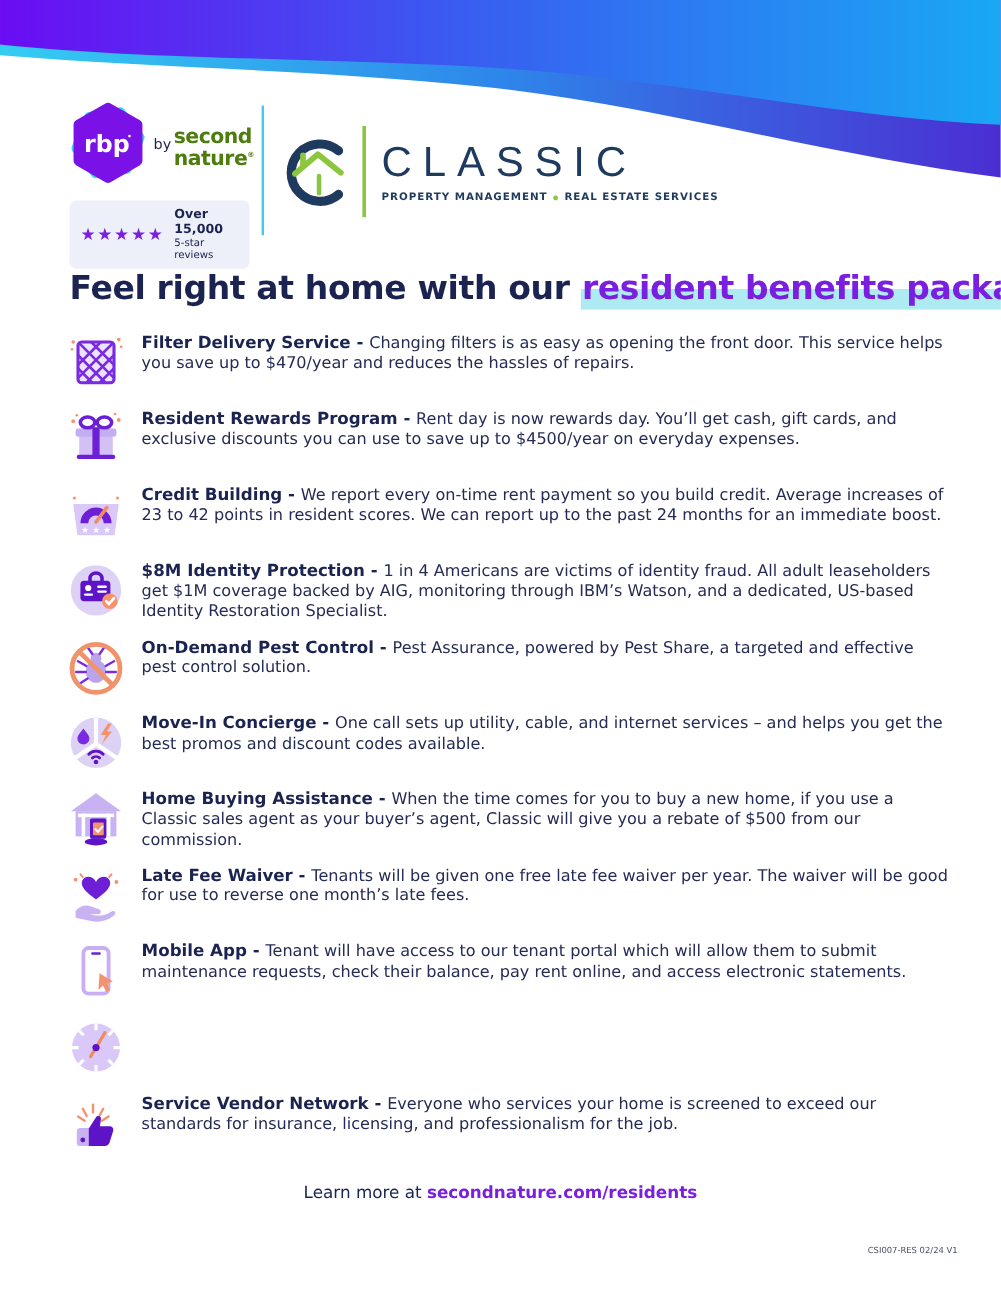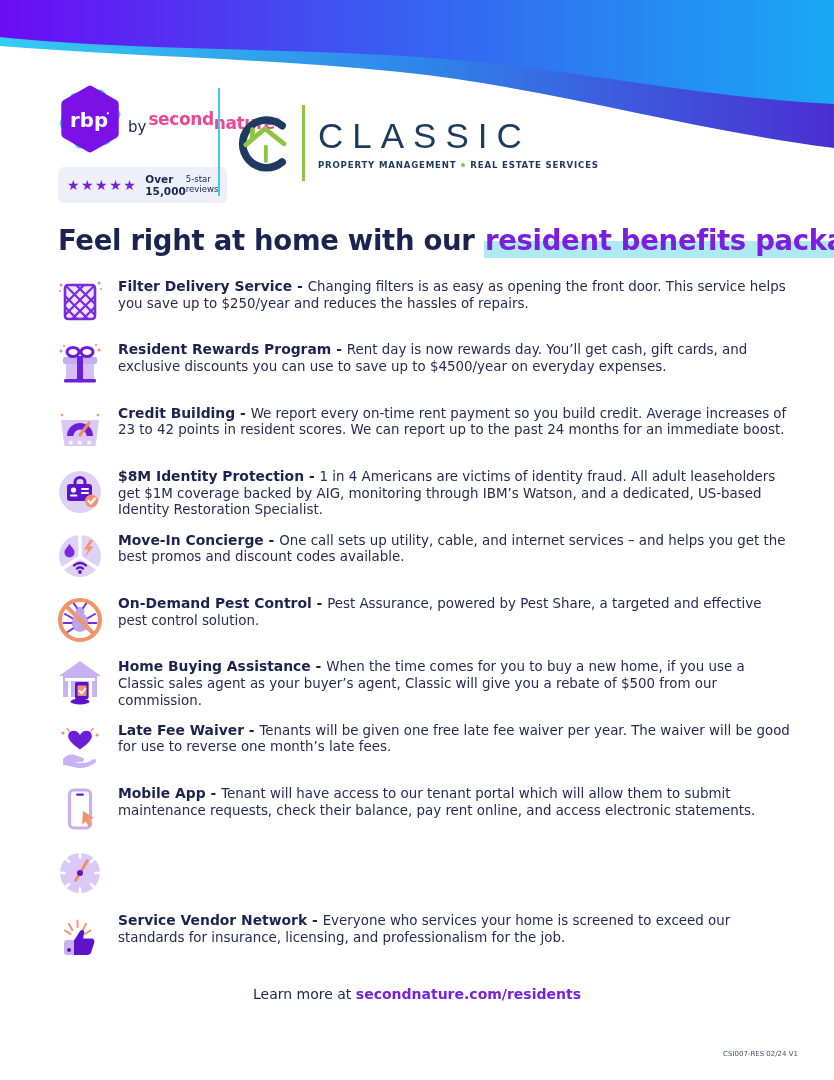--- a/index.html
+++ b/index.html
@@ -7,28 +7,28 @@
     width:834px;height:1080px;position:relative;overflow:hidden;
     background:#ffffff;font-family:"DejaVu Sans","Liberation Sans",sans-serif;
     -webkit-font-smoothing:antialiased;
   }
   .wave-wrap{position:absolute;top:0;left:0;width:834px;height:260px;}
   
   .logos{position:absolute;top:84px;left:58px;display:flex;align-items:flex-start;}
   .rbp-col{width:150px;}
   .rbp-row{display:flex;align-items:center;gap:6px;}
   .byline{display:flex;align-items:flex-start;margin-top:6px;}
-  .byline .by{font-size:15px;color:#1c2350;margin:6px 2px 0 0;}
-  .brand{display:flex;flex-direction:row;font-weight:bold;font-size:17px;
-         line-height:15px;color:#ec4899;letter-spacing:-0.4px;}
+  .byline .by{font-size:12px;color:#1c2350;margin:6px 2px 0 0;}
+  .brand{display:flex;flex-direction:column;font-weight:bold;font-size:17px;
+         line-height:15px;color:#4d7c0f;letter-spacing:-0.4px;}
   .brand sup{font-size:6px;}
   .reviews-badge{margin-top:9px;background:#eef0f9;border-radius:6px;
     padding:6px 9px;display:flex;align-items:center;gap:8px;width:fit-content;}
   .stars{color:#7a1fe0;font-size:14px;letter-spacing:1.5px;line-height:14px;}
-  .reviews-text{display:flex;flex-direction:row;color:#1c2350;}
+  .reviews-text{display:flex;flex-direction:column;color:#1c2350;}
   .reviews-line1{font-size:10.5px;font-weight:600;}
   .reviews-line2{font-size:8.5px;margin-top:1px;}
   .logo-divider{width:2px;height:108px;background:#41c9f0;margin:4px 14px 0 10px;}
   .classic{display:flex;align-items:center;margin-top:14px;}
   .classic-bar{width:3px;height:76px;background:#8cc63f;margin:0 13px 0 10px;}
   .classic-name-col{display:flex;flex-direction:column;}
   .classic-name{font-family:"Liberation Sans",sans-serif;font-size:35px;font-weight:400;
     color:#1e3a5f;letter-spacing:9px;line-height:40px;}
   .classic-tagline{display:flex;align-items:center;gap:5px;margin-top:4px;
     font-size:8.6px;font-weight:700;letter-spacing:0.8px;color:#1e3a5f;}
@@ -42,21 +42,21 @@
   .benefits{position:absolute;top:278px;left:56px;right:44px;}
   .benefit{display:flex;align-items:flex-start;height:48px;margin-bottom:15.4px;}
   .benefit-icon{flex:0 0 48px;width:48px;height:48px;margin-right:14px;}
   .benefit-icon svg{width:48px;height:48px;display:block;}
   .benefit-text{font-size:13.4px;line-height:16.6px;color:#252b55;margin-top:1px;}
   .benefit-title{font-weight:700;font-size:13.9px;color:#1b2450;margin-top:36px;}
   
   .footer{position:absolute;top:986px;left:0;right:0;text-align:center;
     font-size:14px;color:#1b2450;}
   .footer .link{color:#7a1fe0;font-weight:700;}
-  .doc-code{position:absolute;top:1038px;right:36px;font-size:7px;color:#4a4f66;margin-top:12px;}
+  .doc-code{position:absolute;top:1038px;right:36px;font-size:7px;color:#4a4f66;}
 </style>
 </head>
 <body>
 
 <div class="wave-wrap">
   <svg width="834" height="260" viewBox="0 0 834 260">
     <defs>
       <linearGradient id="gradRibbon" x1="0" y1="0" x2="1" y2="0">
         <stop offset="0" stop-color="#34cdf2"></stop>
         <stop offset="0.5" stop-color="#2e86ea"></stop>
@@ -140,21 +140,21 @@
       <path d="M-6,41 L28,7 M5,41 L39,7 M16,41 L50,7 M27,41 L61,7"></path>
       <path d="M-2,7 L32,41 M9,7 L43,41 M20,7 L54,41 M-13,7 L21,41"></path>
     </g>
     <rect x="9" y="7" width="30" height="34" rx="3" fill="none" stroke="#7a2be2" stroke-width="2.6"></rect>
     <circle cx="5" cy="7" r="1.5" fill="#f5926e"></circle>
           <circle cx="43" cy="5" r="1.5" fill="#f5926e"></circle>
     <circle cx="45" cy="11" r="1.1" fill="#f5926e"></circle>
           <circle cx="4" cy="13" r="1.1" fill="#f5926e"></circle>
   </svg>
       </span>
-    <p class="benefit-text" style="margin:0;"><span class="benefit-title">Filter Delivery Service - </span><span>Changing filters is as easy as opening the front door. This service helps you save up to $250/year and reduces the hassles of repairs.</span></p>
+    <p class="benefit-text" style="margin:0;"><span class="benefit-title">Filter Delivery Service - </span><span>Changing filters is as easy as opening the front door. This service helps you save up to $470/year and reduces the hassles of repairs.</span></p>
   </div>
 
   <div class="benefit">
     <span class="benefit-icon">
         <svg viewBox="0 0 48 48">
     <rect x="10" y="22" width="28" height="17" rx="2" fill="#d3c0f5"></rect>
     <rect x="7" y="16" width="34" height="7" rx="2" fill="#c4aef2"></rect>
     <ellipse cx="17" cy="11" rx="6" ry="4.5" fill="none" stroke="#6d1fd8" stroke-width="3"></ellipse>
     <ellipse cx="31" cy="11" rx="6" ry="4.5" fill="none" stroke="#6d1fd8" stroke-width="3"></ellipse>
     <rect x="21" y="15" width="6" height="24" fill="#6d1fd8"></rect>
@@ -195,42 +195,42 @@
     <circle cx="35.5" cy="33" r="6.5" fill="#f5926e"></circle>
     <path d="M32.5,33 l2.3,2.3 l4.2,-4.8" stroke="#ffffff" stroke-width="2.2" fill="none" stroke-linecap="round"></path>
   </svg>
       </span>
     <p class="benefit-text" style="margin:0;"><span class="benefit-title">$8M Identity Protection - </span><span>1 in 4 Americans are victims of identity fraud. All adult leaseholders get $1M coverage backed by AIG, monitoring through IBM’s Watson, and a dedicated, US-based Identity Restoration Specialist.</span></p>
   </div>
 
   <div class="benefit">
     <span class="benefit-icon">
         <svg viewBox="0 0 48 48">
+    <circle cx="24" cy="16.5" r="4.5" fill="#bca4ea"></circle>
+    <ellipse cx="24" cy="27.5" rx="8.5" ry="9.5" fill="#bca4ea"></ellipse>
+    <path d="M16,23 L9,19 M15.5,28 L7.5,28 M17,33.5 L10,38 M32,23 L39,19 M32.5,28 L40.5,28 M31,33.5 L38,38 M21,13 L17.5,8 M27,13 L30.5,8" stroke="#7a2be2" stroke-width="2" stroke-linecap="round"></path>
+    <circle cx="24" cy="25" r="20" fill="none" stroke="#f0936b" stroke-width="4"></circle>
+    <line x1="10" y1="11" x2="38" y2="39" stroke="#f0936b" stroke-width="4" stroke-linecap="round"></line>
+  </svg>
+      </span>
+    <p class="benefit-text" style="margin:0;"><span class="benefit-title">On-Demand Pest Control - </span><span>Pest Assurance, powered by Pest Share, a targeted and effective pest control solution.</span></p>
+  </div>
+
+  <div class="benefit">
+    <span class="benefit-icon">
+        <svg viewBox="0 0 48 48">
     <circle cx="24" cy="24" r="21" fill="#ddd2f6"></circle>
     <path d="M24,3 V25 M24,25 L6,37 M24,25 L42,37" stroke="#ffffff" stroke-width="3.5" fill="none"></path>
     <path d="M13.5,12 c3,4 5,5.8 5,8.5 a5,5 0 0 1 -10,0 c0,-2.7 2,-4.5 5,-8.5 z" fill="#7a2be2"></path>
     <path d="M34,8 l-6,9.5 h4.2 l-3.4,8 8.6,-11 h-4.2 l4,-6.5 z" fill="#f5926e"></path>
     <path d="M18,33.5 a8.4,8.4 0 0 1 12,0 M21,36.6 a4.6,4.6 0 0 1 6,0" stroke="#5d14c9" stroke-width="2.4" fill="none" stroke-linecap="round"></path>
     <circle cx="24" cy="40" r="1.9" fill="#5d14c9"></circle>
   </svg>
       </span>
     <p class="benefit-text" style="margin:0;"><span class="benefit-title">Move-In Concierge - </span><span>One call sets up utility, cable, and internet services – and helps you get the best promos and discount codes available.</span></p>
-  </div>
-
-  <div class="benefit">
-    <span class="benefit-icon">
-        <svg viewBox="0 0 48 48">
-    <circle cx="24" cy="16.5" r="4.5" fill="#bca4ea"></circle>
-    <ellipse cx="24" cy="27.5" rx="8.5" ry="9.5" fill="#bca4ea"></ellipse>
-    <path d="M16,23 L9,19 M15.5,28 L7.5,28 M17,33.5 L10,38 M32,23 L39,19 M32.5,28 L40.5,28 M31,33.5 L38,38 M21,13 L17.5,8 M27,13 L30.5,8" stroke="#7a2be2" stroke-width="2" stroke-linecap="round"></path>
-    <circle cx="24" cy="25" r="20" fill="none" stroke="#f0936b" stroke-width="4"></circle>
-    <line x1="10" y1="11" x2="38" y2="39" stroke="#f0936b" stroke-width="4" stroke-linecap="round"></line>
-  </svg>
-      </span>
-    <p class="benefit-text" style="margin:0;"><span class="benefit-title">On-Demand Pest Control - </span><span>Pest Assurance, powered by Pest Share, a targeted and effective pest control solution.</span></p>
   </div>
 
   <div class="benefit">
     <span class="benefit-icon">
         <svg viewBox="0 0 48 48">
     <ellipse cx="24" cy="43.5" rx="9.5" ry="3" fill="#5d14c9"></ellipse>
     <path d="M24,3 L45,18 H3 Z" fill="#c9b2f2"></path>
     <rect x="7" y="18" width="34" height="21" fill="#c9b2f2"></rect>
     <rect x="9" y="20" width="30" height="3" fill="#ffffff"></rect>
     <rect x="12" y="20" width="3" height="19" fill="#ffffff"></rect>

